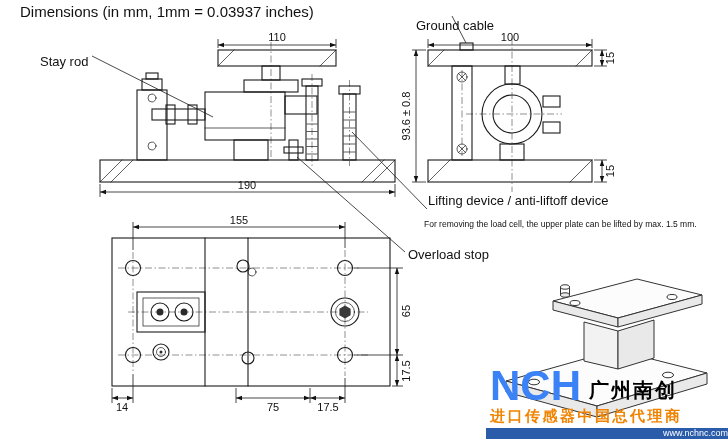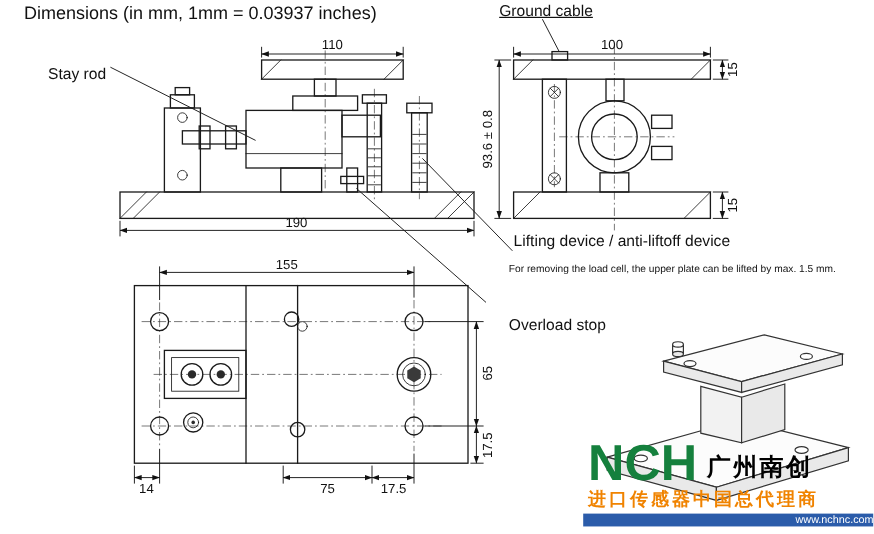--- a/index.html
+++ b/index.html
@@ -15,39 +15,39 @@
   .thin { stroke-width:0.7; }
   .dim  { fill:none; stroke:#1a1a1a; stroke-width:0.8; }
   .cl   { fill:none; stroke:#333; stroke-width:0.55; stroke-dasharray:7 2.5 1.5 2.5; }
   .dimtxt { font-family:"Liberation Sans", sans-serif; font-size:11px; fill:#111; stroke:none; }
   .iso  { stroke:#333; stroke-width:1; }
   .isotop { fill:#fcfcfc; }
   .isoside { fill:#e9e9e9; }
   .isoblock { fill:#f2f2f2; }
   .watermark { position:absolute; right:0; bottom:0; width:242px; z-index:3; }
   .wm-row1 { display:flex; align-items:flex-end; gap:8px; padding-left:4px; }
-  .wm-logo { font-size:42px; line-height:0.85; font-weight:bold; color:#15803d; }
+  .wm-logo { font-size:42px; line-height:0.85; font-weight:bold; color:#3b82f6; }
   .wm-company { font-size:20px; font-weight:bold; color:#000000; line-height:1;
                 padding-bottom:4px; letter-spacing:2px; font-family:sans-serif; }
   .wm-tagline { font-size:15px; font-weight:bold; color:#f08300; letter-spacing:2.5px;
                 padding:3px 0 2px 4px; font-family:Liberation Sans, sans-serif; }
   .wm-urlbar { background:#2b5caa; color:#fff; font-size:9px; text-align:right;
                height:11px; line-height:11px; }
 </style>
 </head>
 <body>
 
 <div class="page">
 
   <div class="abs title" style="left:20px; top:3px;">Dimensions (in mm, 1mm = 0.03937 inches)</div>
   <div class="abs label" style="left:40px; top:42px;margin-top:12px;">Stay rod</div>
-  <div class="abs label" style="left:416px; top:1px;text-decoration:underline;">Ground cable</div>
+  <div class="abs label" style="left:416px; top:18px;">Ground cable</div>
   <div class="abs label" style="left:428px; top:193px;">Lifting device / anti-liftoff device</div>
   <div class="abs note" style="left:424px; top:219px;">For removing the load cell, the upper plate can be lifted by max. 1.5 mm.</div>
-  <div class="abs label" style="left:424px; top:247px;margin-top:16px;">Overload stop</div>
+  <div class="abs label" style="left:408px; top:247px;">Overload stop</div>
 
   <svg class="canvas" width="728" height="445" viewBox="0 0 728 445">
     <defs>
       <marker id="arr" viewBox="0 0 10 10" refX="9.5" refY="5" markerWidth="8" markerHeight="8" orient="auto-start-reverse">
         <path d="M0,1.5 L10,5 L0,8.5 z" fill="#111"></path>
       </marker>
     </defs>
 
     <g>
 

